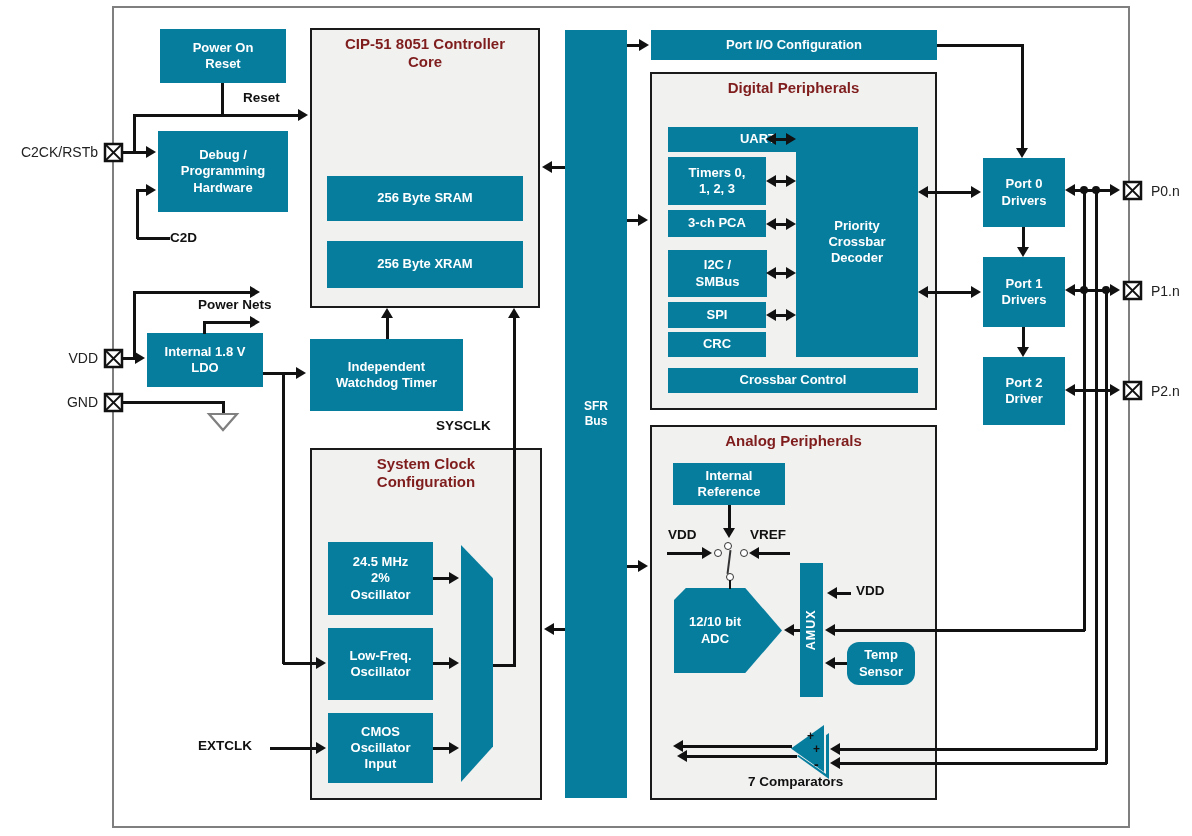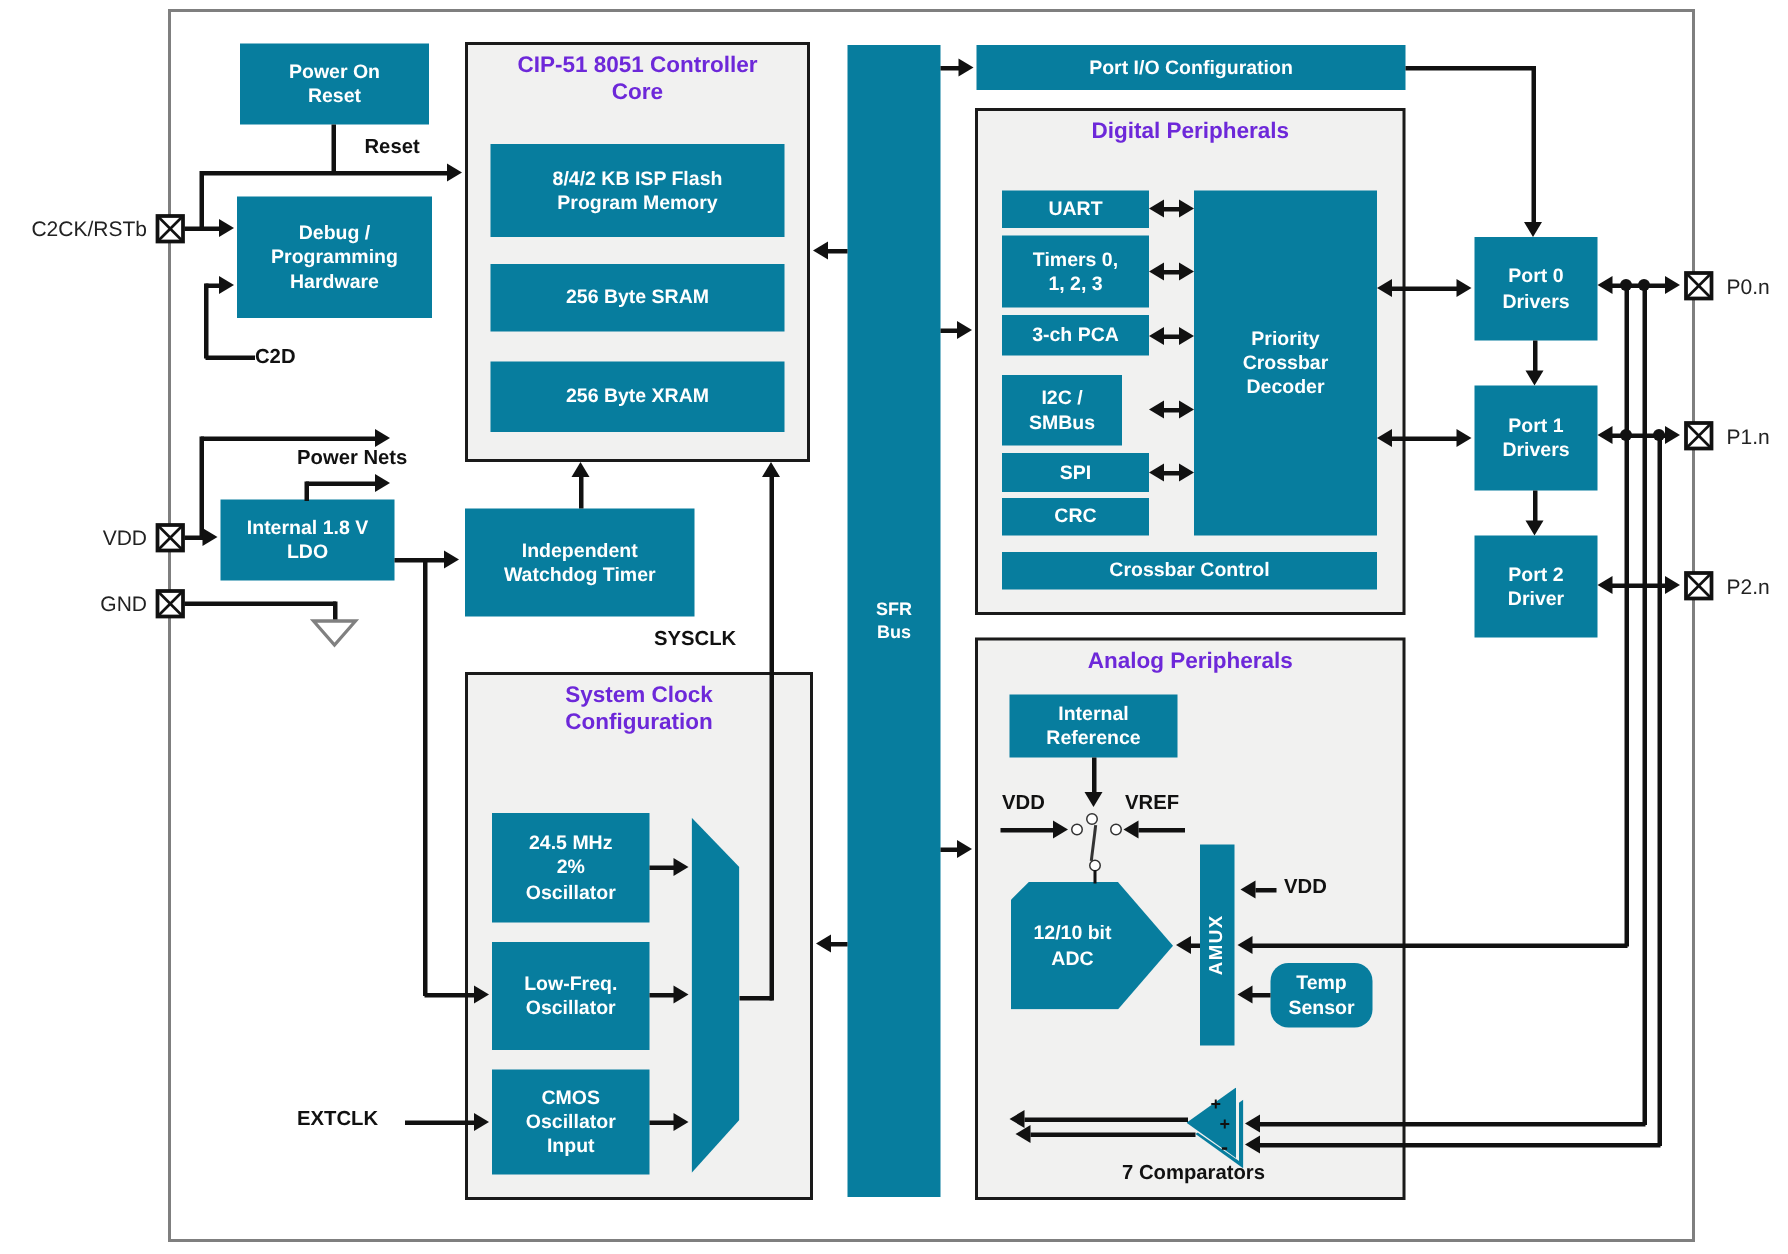--- a/index.html
+++ b/index.html
@@ -4,21 +4,21 @@
 <style>
   html,body{margin:0;padding:0;background:#fff;}
   #stage{position:relative;width:1192px;height:836px;background:#fff;
          font-family:"Liberation Sans","DejaVu Sans",sans-serif;overflow:hidden;}
   .abs{position:absolute;}
   .blk{position:absolute;background:#077D9E;color:#fff;font-weight:bold;font-size:13px;
        display:flex;align-items:center;justify-content:center;text-align:center;
        white-space:pre-line;line-height:1.25;}
   .panel{position:absolute;background:#F1F1F0;border:2px solid #1A1A1A;box-sizing:border-box;}
   .gt{position:absolute;top:5px;left:0;right:0;text-align:center;font-weight:bold;font-size:15px;
-      white-space:pre-line;line-height:1.2;color:#6d28d9;}
+      white-space:pre-line;line-height:1.2;color:#7f1d1d;}
   .hl{position:absolute;height:3px;background:#111;}
   .vl{position:absolute;width:3px;background:#111;}
   .ar,.al,.au,.ad{position:absolute;width:0;height:0;}
   .ar{border-top:6px solid transparent;border-bottom:6px solid transparent;border-left:10px solid #111;}
   .al{border-top:6px solid transparent;border-bottom:6px solid transparent;border-right:10px solid #111;}
   .au{border-left:6px solid transparent;border-right:6px solid transparent;border-bottom:10px solid #111;}
   .ad{border-left:6px solid transparent;border-right:6px solid transparent;border-top:10px solid #111;}
   .dot{position:absolute;width:8px;height:8px;border-radius:50%;background:#111;}
   .lbl{position:absolute;font-weight:bold;font-size:13.5px;color:#111;white-space:nowrap;}
   .pin{position:absolute;font-size:14px;color:#222;white-space:nowrap;}
@@ -52,32 +52,30 @@
 
   <div class="blk" style="left:160px;top:29px;width:126px;height:54px;">Power On
 Reset</div>
   <div class="blk" style="left:158px;top:131px;width:130px;height:81px;">Debug /
 Programming
 Hardware</div>
   <div class="blk" style="left:147px;top:333px;width:116px;height:54px;">Internal 1.8 V
 LDO</div>
   <div class="blk" style="left:310px;top:339px;width:153px;height:72px;">Independent
 Watchdog Timer</div>
-  <div class="blk" style="left:327px;top:96px;width:196px;height:62px;">8/4/2 KB ISP Flash
-Program Memory</div>
   <div class="blk" style="left:327px;top:176px;width:196px;height:45px;">256 Byte SRAM</div>
   <div class="blk" style="left:327px;top:241px;width:196px;height:47px;">256 Byte XRAM</div>
   <div class="blk" style="left:565px;top:30px;width:62px;height:768px;font-size:12px;">SFR
 Bus</div>
   <div class="blk" style="left:651px;top:30px;width:286px;height:30px;">Port I/O Configuration</div>
-  <div class="blk" style="left:668px;top:127px;width:98px;height:25px;">UART</div>
+  <div class="blk" style="left:668px;top:127px;width:98px;height:25px;padding-left:41px;">UART</div>
   <div class="blk" style="left:668px;top:157px;width:98px;height:48px;">Timers 0,
 1, 2, 3</div>
   <div class="blk" style="left:668px;top:210px;width:98px;height:27px;">3-ch PCA</div>
-  <div class="blk" style="left:668px;top:250px;width:80px;height:47px;">I2C /
+  <div class="blk" style="left:668px;top:250px;width:99px;height:47px;">I2C /
 SMBus</div>
   <div class="blk" style="left:668px;top:302px;width:98px;height:26px;">SPI</div>
   <div class="blk" style="left:668px;top:332px;width:98px;height:25px;">CRC</div>
   <div class="blk" style="left:796px;top:127px;width:122px;height:230px;">Priority
 Crossbar
 Decoder</div>
   <div class="blk" style="left:668px;top:368px;width:250px;height:25px;">Crossbar Control</div>
   <div class="blk" style="left:983px;top:158px;width:82px;height:69px;">Port 0
 Drivers</div>
   <div class="blk" style="left:983px;top:257px;width:82px;height:70px;">Port 1

